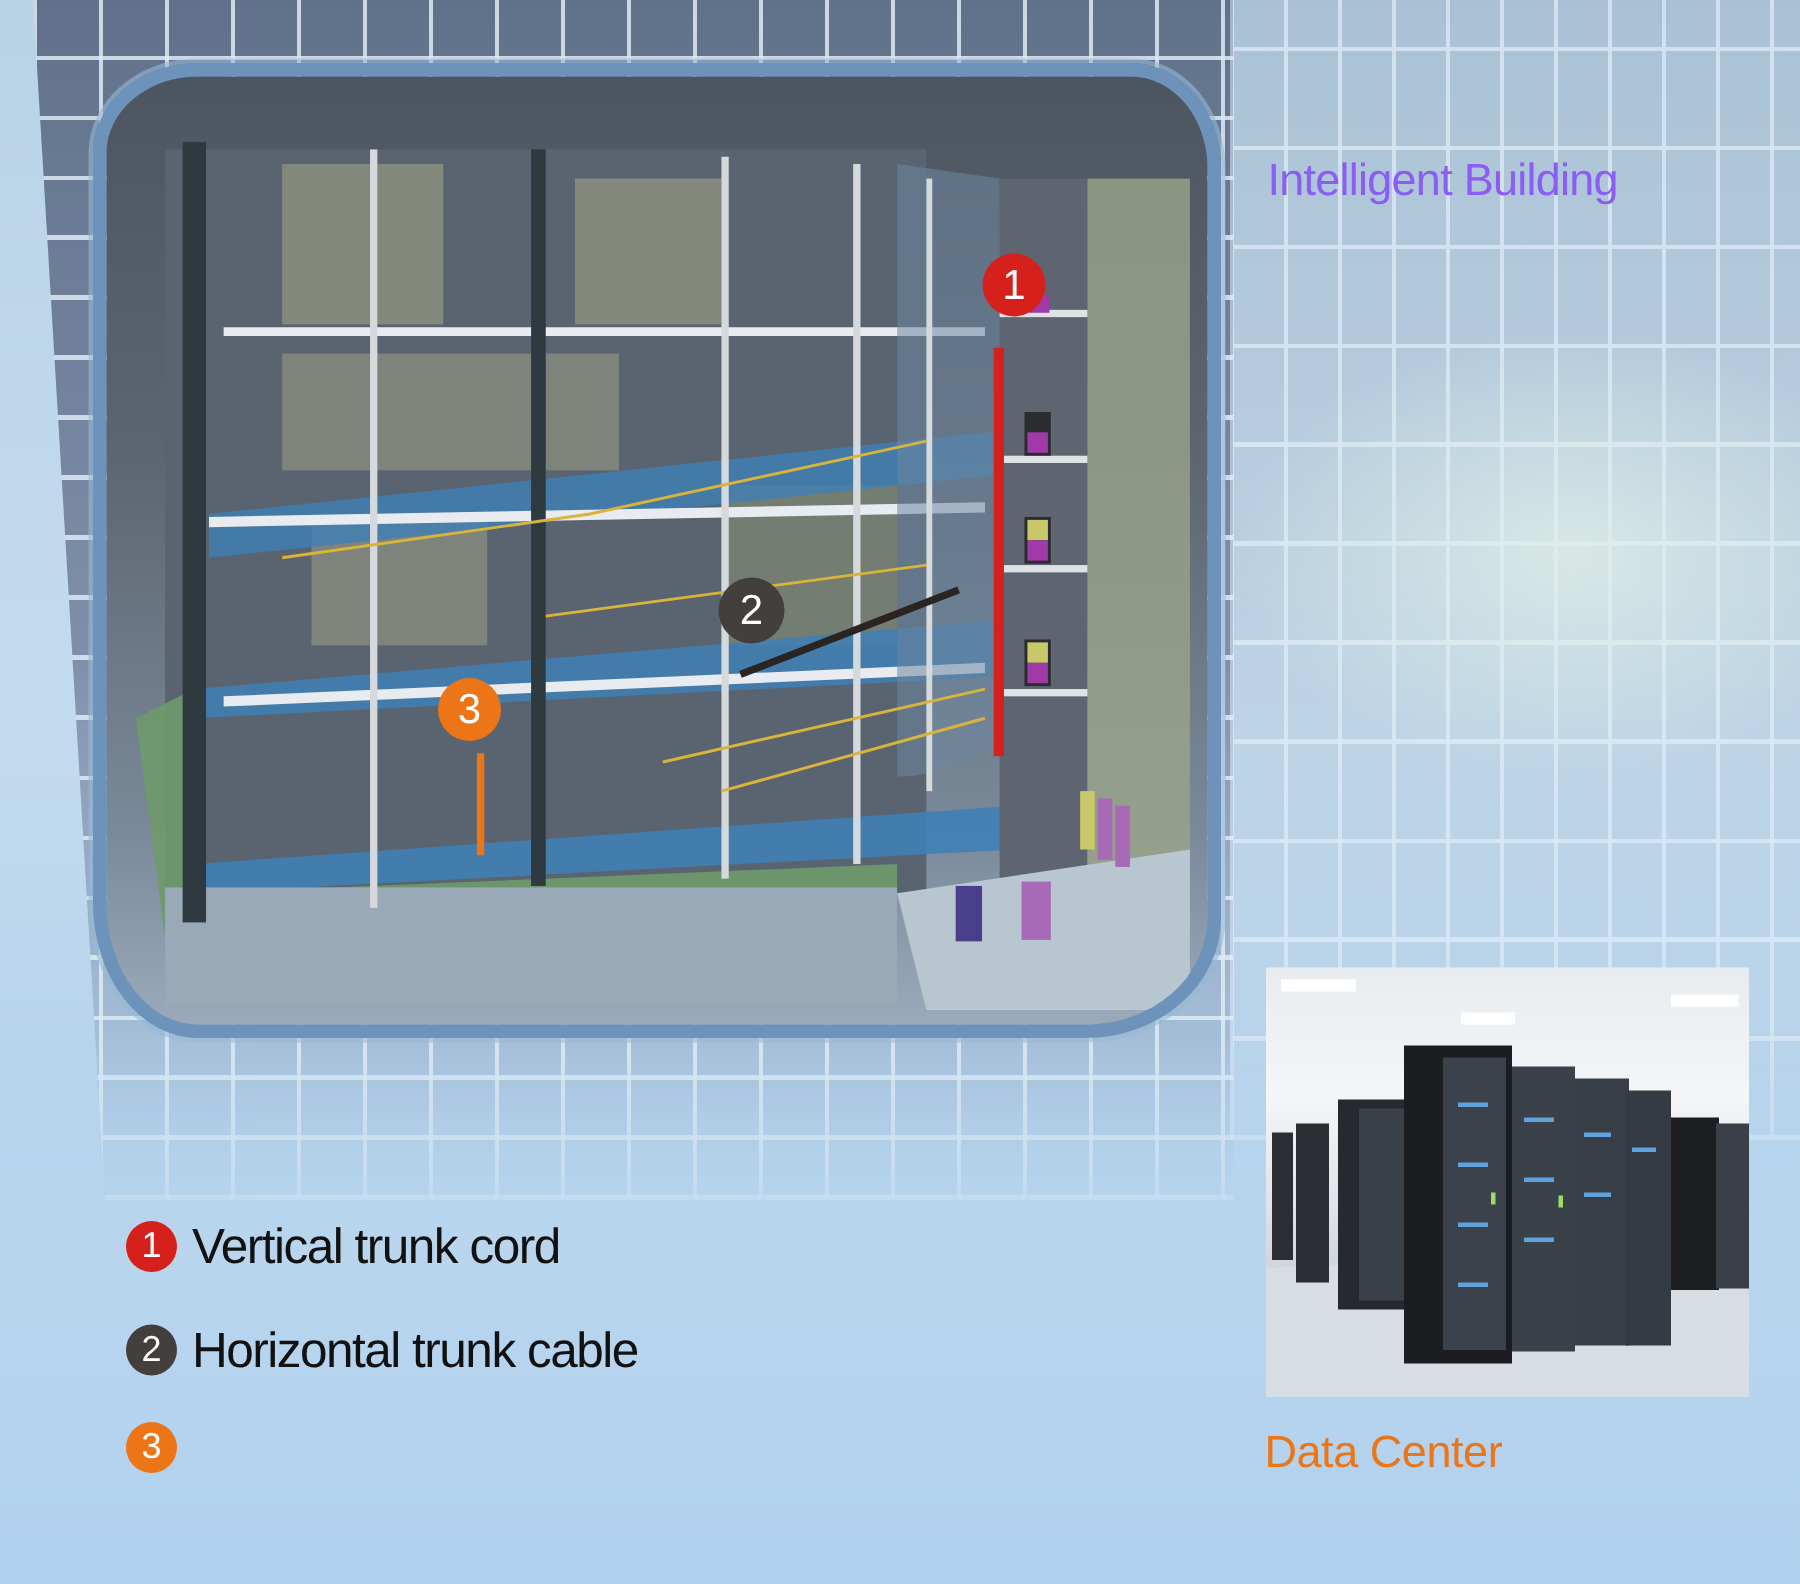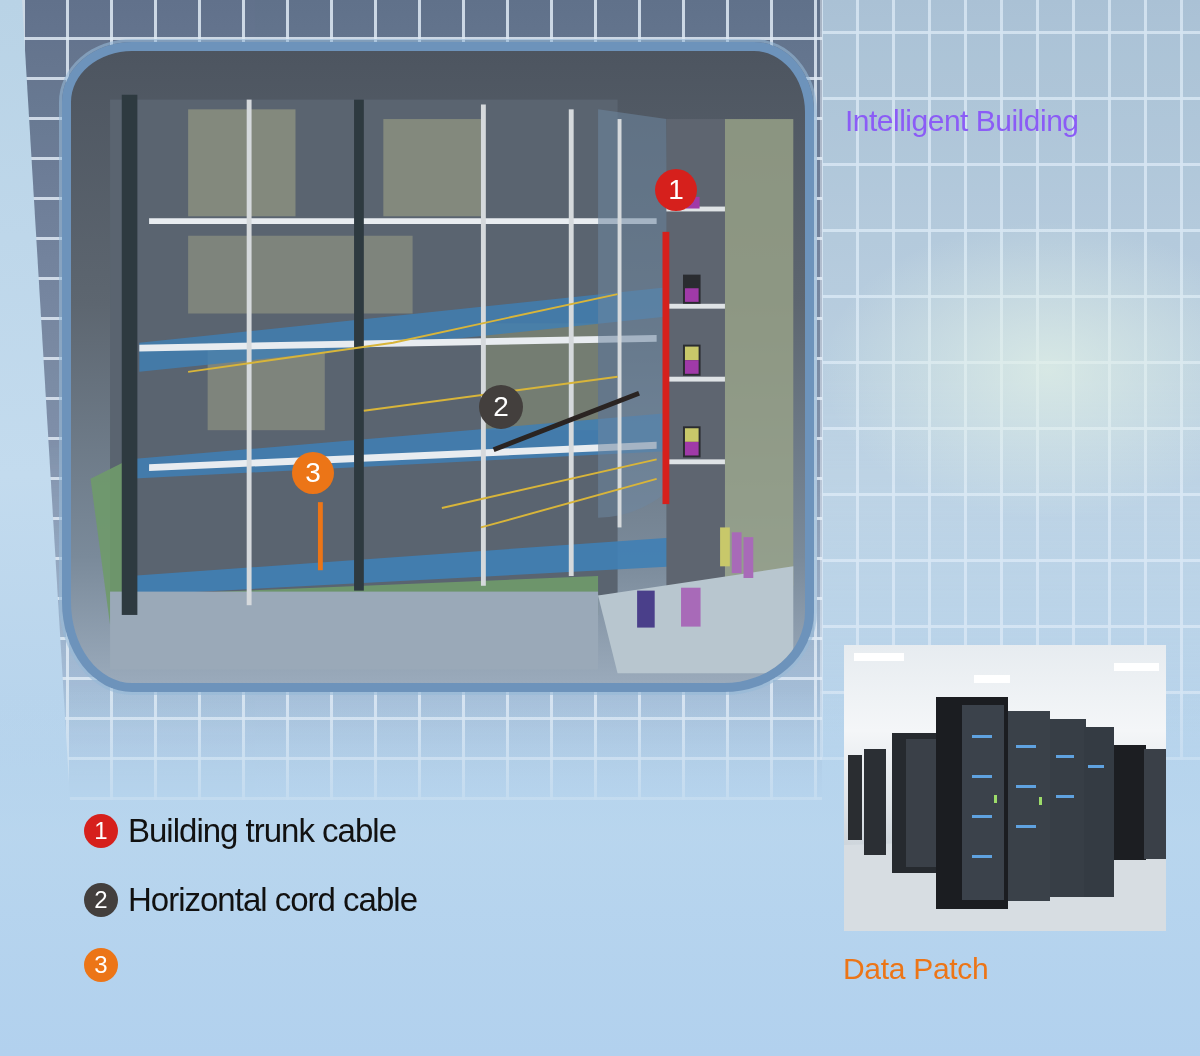--- a/index.html
+++ b/index.html
@@ -197,27 +197,27 @@
         <rect x="212" y="110" width="18" height="3"></rect>
       <rect x="212" y="150" width="18" height="3"></rect>
         <rect x="244" y="120" width="16" height="3"></rect>
     </g>
     <g fill="#9ddc6a">
       <rect x="150" y="150" width="3" height="8"></rect>
         <rect x="195" y="152" width="3" height="8"></rect>
     </g>
   </svg>
 </div>
-<div class="title-dc">Data Patch</div>
+<div class="title-dc">Data Center</div>
 
 <div class="legend">
   <div class="legend-item li-1">
     <span class="legend-num" style="background:#d6201c">1</span>
-    <span class="legend-label">Building trunk cable</span>
+    <span class="legend-label">Vertical trunk cord</span>
   </div>
   <div class="legend-item li-2">
     <span class="legend-num" style="background:#433f3d">2</span>
-    <span class="legend-label">Horizontal cord cable</span>
+    <span class="legend-label">Horizontal trunk cable</span>
   </div>
   <div class="legend-item li-3">
     <span class="legend-num" style="background:#ec7517">3</span>
   </div>
 </div>
 
 </body></html>

